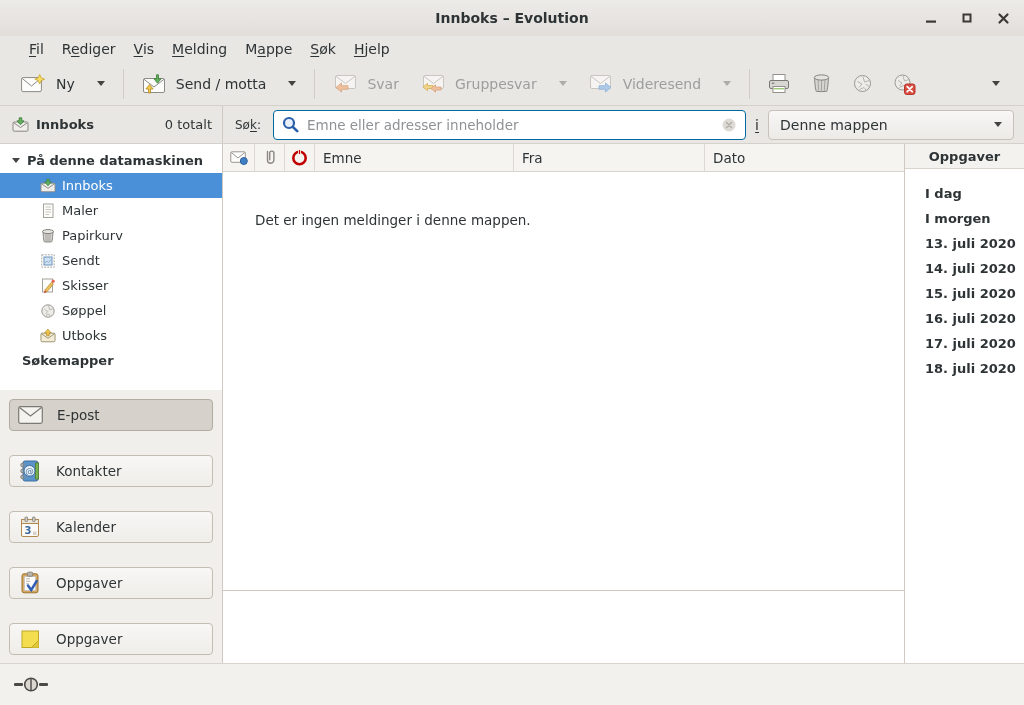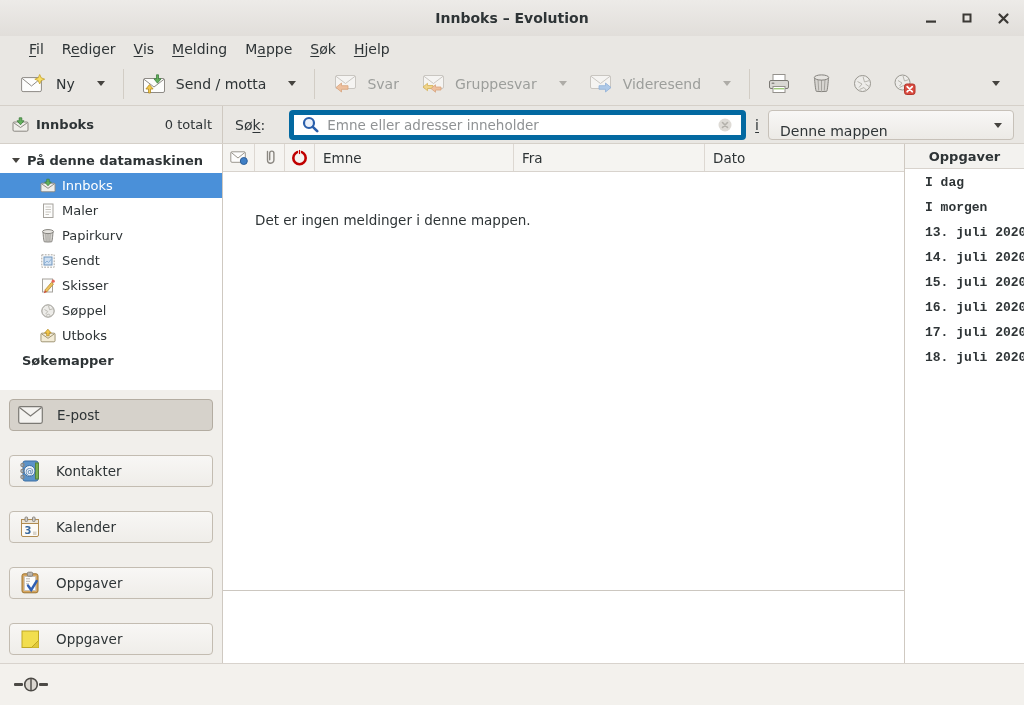--- a/index.html
+++ b/index.html
@@ -40,26 +40,26 @@
   .tb-sep { width: 1px; height: 30px; background: #d2cdc5; margin: 0 7px; }
   .tb-iconbtn { padding: 5px 10px; display: flex; align-items: center; }
   .tb-spacer { flex: 1; }
   .tb-overflow { padding: 6px 12px; margin-right: 2px; }
 
   
   .searchrow { height: 38px; background: var(--chrome); border-bottom: 1px solid var(--chrome-border); display: flex; align-items: center; }
   .folder-header { width: 223px; height: 100%; display: flex; align-items: center; gap: 7px; padding: 0 10px 0 12px; border-right: 1px solid #cfc9c1; }
   .fh-title { font-weight: bold; }
   .fh-count { margin-left: auto; }
-  .search-label { margin: 0 24px 0 12px; font-size: 14px; }
-  .search-box { flex: 1; height: 30px; background: #fff; border: 5px solid #0369a1; border-radius: 4px; display: flex; align-items: center; padding: 0 8px; gap: 8px; }
+  .search-label { margin: 0 12px 0 12px; font-size: 12px; }
+  .search-box { flex: 1; height: 30px; background: #fff; border: 1px solid #0369a1; border-radius: 4px; display: flex; align-items: center; padding: 0 8px; gap: 8px; }
   .search-box input { border: none; outline: none; flex: 1; font-family: inherit; font-size: 13.5px; color: #2e3436; background: transparent; }
   .search-box input::placeholder { color: #8f9294; }
   .scope-label { margin: 0 9px; font-size: 14px; }
-  .scope-dd { width: 246px; height: 30px; margin-right: 10px; border: 1px solid #c7c1b9; border-radius: 4px; background: linear-gradient(#f8f7f6, #eceae6); display: flex; align-items: flex-start; padding: 12px 11px; font-size: 14px; }
+  .scope-dd { width: 246px; height: 30px; margin-right: 10px; border: 1px solid #c7c1b9; border-radius: 4px; background: linear-gradient(#f8f7f6, #eceae6); display: flex; align-items: center; padding: 12px 11px; font-size: 14px; }
   .scope-dd .tri { margin-left: auto; }
 
   
   .content { height: 519px; display: flex; }
 
   .sidebar { width: 223px; border-right: 1px solid #cfc9c1; background: #fff; display: flex; flex-direction: column; }
   .tree { padding-top: 4px; }
   .tree-row { height: 25px; display: flex; align-items: center; }
   .root-row { padding-left: 12px; gap: 7px; font-weight: bold; }
   .folder-row { padding-left: 40px; gap: 6px; }
@@ -74,21 +74,21 @@
   .lh-cell { display: flex; align-items: center; border-right: 1px solid #ddd8d2; padding-left: 8px; font-size: 13.5px; }
   .lh-icon-cell { justify-content: center; padding: 0; }
   .lh-c1 { width: 32px; } .lh-c2 { width: 30px; } .lh-c3 { width: 30px; }
   .lh-from { width: 191px; } .lh-subject { width: 199px; } .lh-date { flex: 1; border-right: none; align-items: center; }
   .list-body { flex: 1; position: relative; }
   .empty-text { position: absolute; left: 32px; top: 40px; font-size: 13.5px; }
   .preview-pane { height: 73px; border-top: 1px solid #ccc7c0; }
 
   .task-pane { width: 120px; border-left: 1px solid #cfc9c1; background: #fff; display: flex; flex-direction: column; }
   .task-header { height: 25px; background: #f3f2ef; border-bottom: 1px solid #d8d3cd; display: flex; align-items: center; justify-content: center; font-weight: bold; }
-  .task-items { padding-top: 1px; font-family: Liberation Mono, monospace; }
+  .task-items { padding-top: 12px; }
   .task-item { height: 25px; display: flex; align-items: center; padding-left: 20px; font-weight: bold; white-space: nowrap; }
 
   
   .statusbar { height: 42px; background: #f3f1ed; border-top: 1px solid #d8d3cd; padding: 12px 0 0 14px; }
 
   .icon { display: inline-flex; flex: none; }
 </style>
 </head>
 <body>
 

